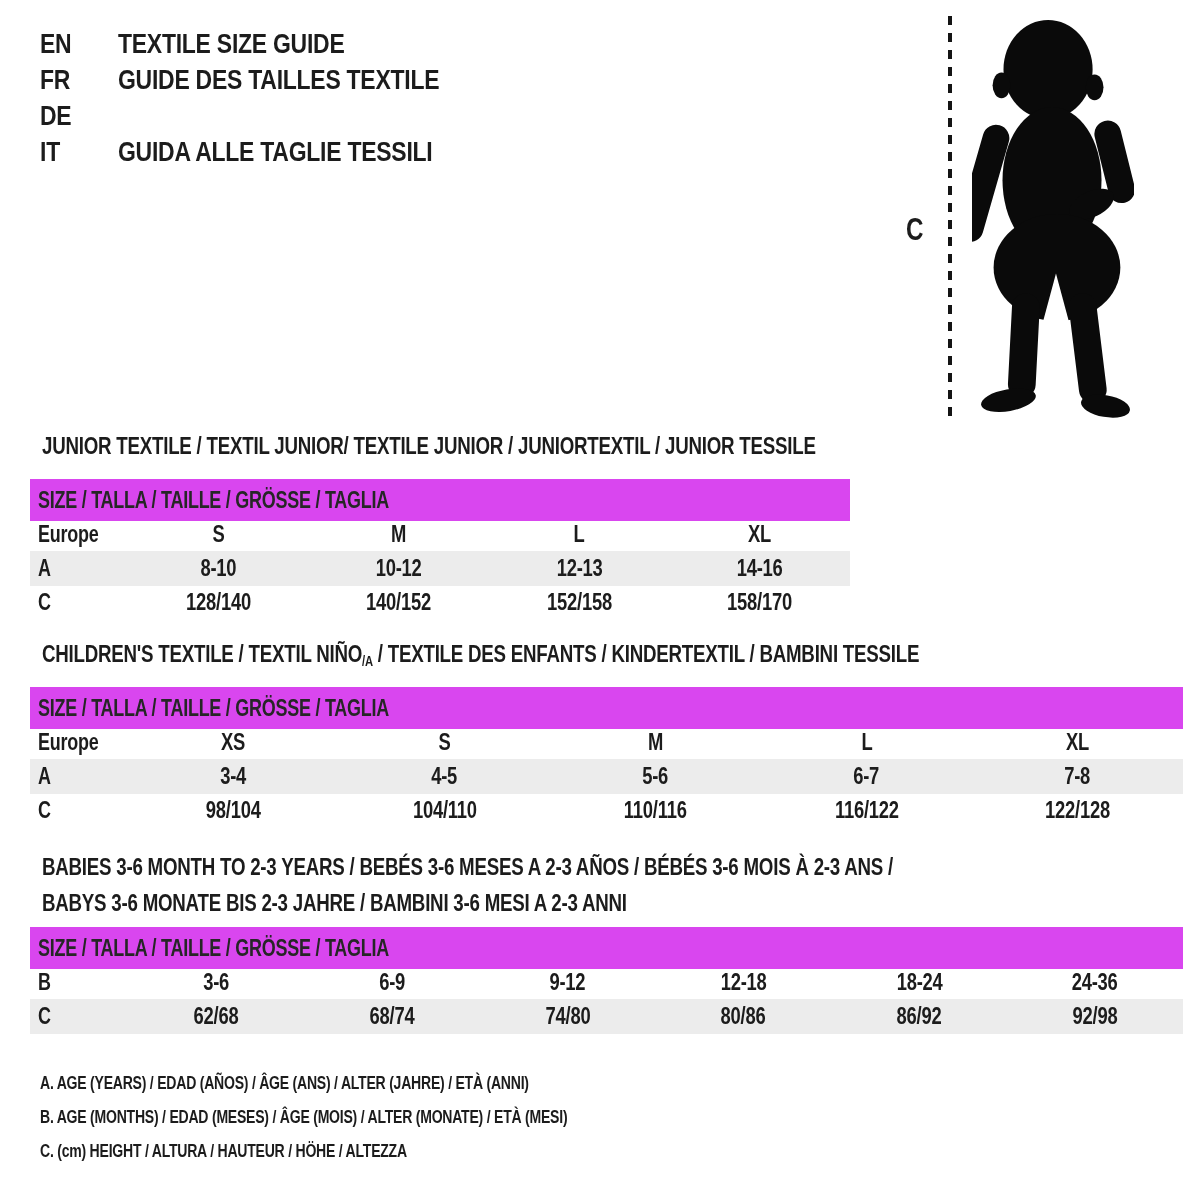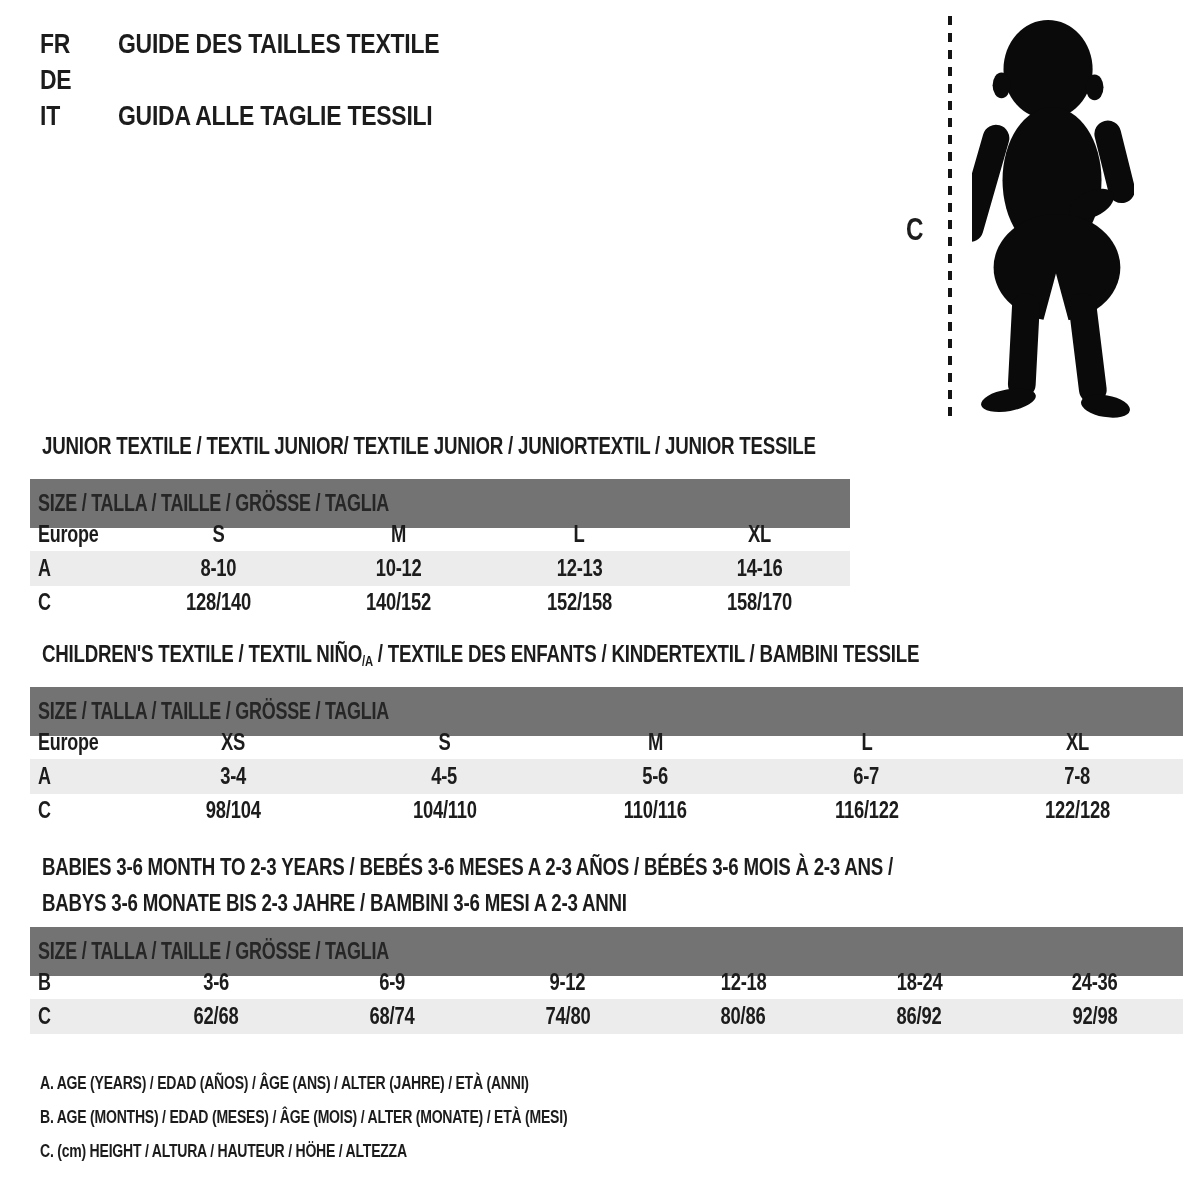--- a/index.html
+++ b/index.html
@@ -30,21 +30,21 @@
 
   
   .sec-title { font-size:24px; line-height:26px; }
   .jr-title { left:42px; top:433px; }
   .ch-title { left:42px; top:641px; }
   .bb-title { left:42px; top:849px; line-height:36px; }
   .sub-a { font-size:0.60em; vertical-align:-0.28em; }
 
   
   .size-bar {
-    background:#737373; height:49px; display:flex; align-items:center;
+    background:#d946ef; height:42px; display:flex; align-items:center;
     padding-left:8px; box-sizing:border-box; font-size:23px; color:#262626;
   }
   .jr-bar { left:30px; top:479px; width:820px; }
   .ch-bar { left:30px; top:687px; width:1153px; }
   .bb-bar { left:30px; top:927px; width:1153px; }
 
   
   .rows { font-size:23px; }
   .jr-rows { left:30px; top:517px; width:820px; }
   .ch-rows { left:30px; top:725px; width:1153px; }
@@ -57,20 +57,24 @@
   
   .legend { left:40px; top:1066px; font-size:18px; }
   .legend-line { height:34px; line-height:34px; }
 </style>
 </head>
 <body>
 
 <div class="canvas">
 
   <div class="abs langs">
+    <div class="lang-row">
+      <span class="lang-code"><span class="cnd w82">EN</span></span>
+      <span class="lang-label"><span class="cnd w82">TEXTILE SIZE GUIDE</span></span>
+    </div>
     <div class="lang-row">
       <span class="lang-code"><span class="cnd w82">FR</span></span>
       <span class="lang-label"><span class="cnd w82">GUIDE DES TAILLES TEXTILE</span></span>
     </div>
     <div class="lang-row">
       <span class="lang-code"><span class="cnd w82">DE</span></span>
     </div>
     <div class="lang-row">
       <span class="lang-code"><span class="cnd w82">IT</span></span>
       <span class="lang-label"><span class="cnd w82">GUIDA ALLE TAGLIE TESSILI</span></span>

